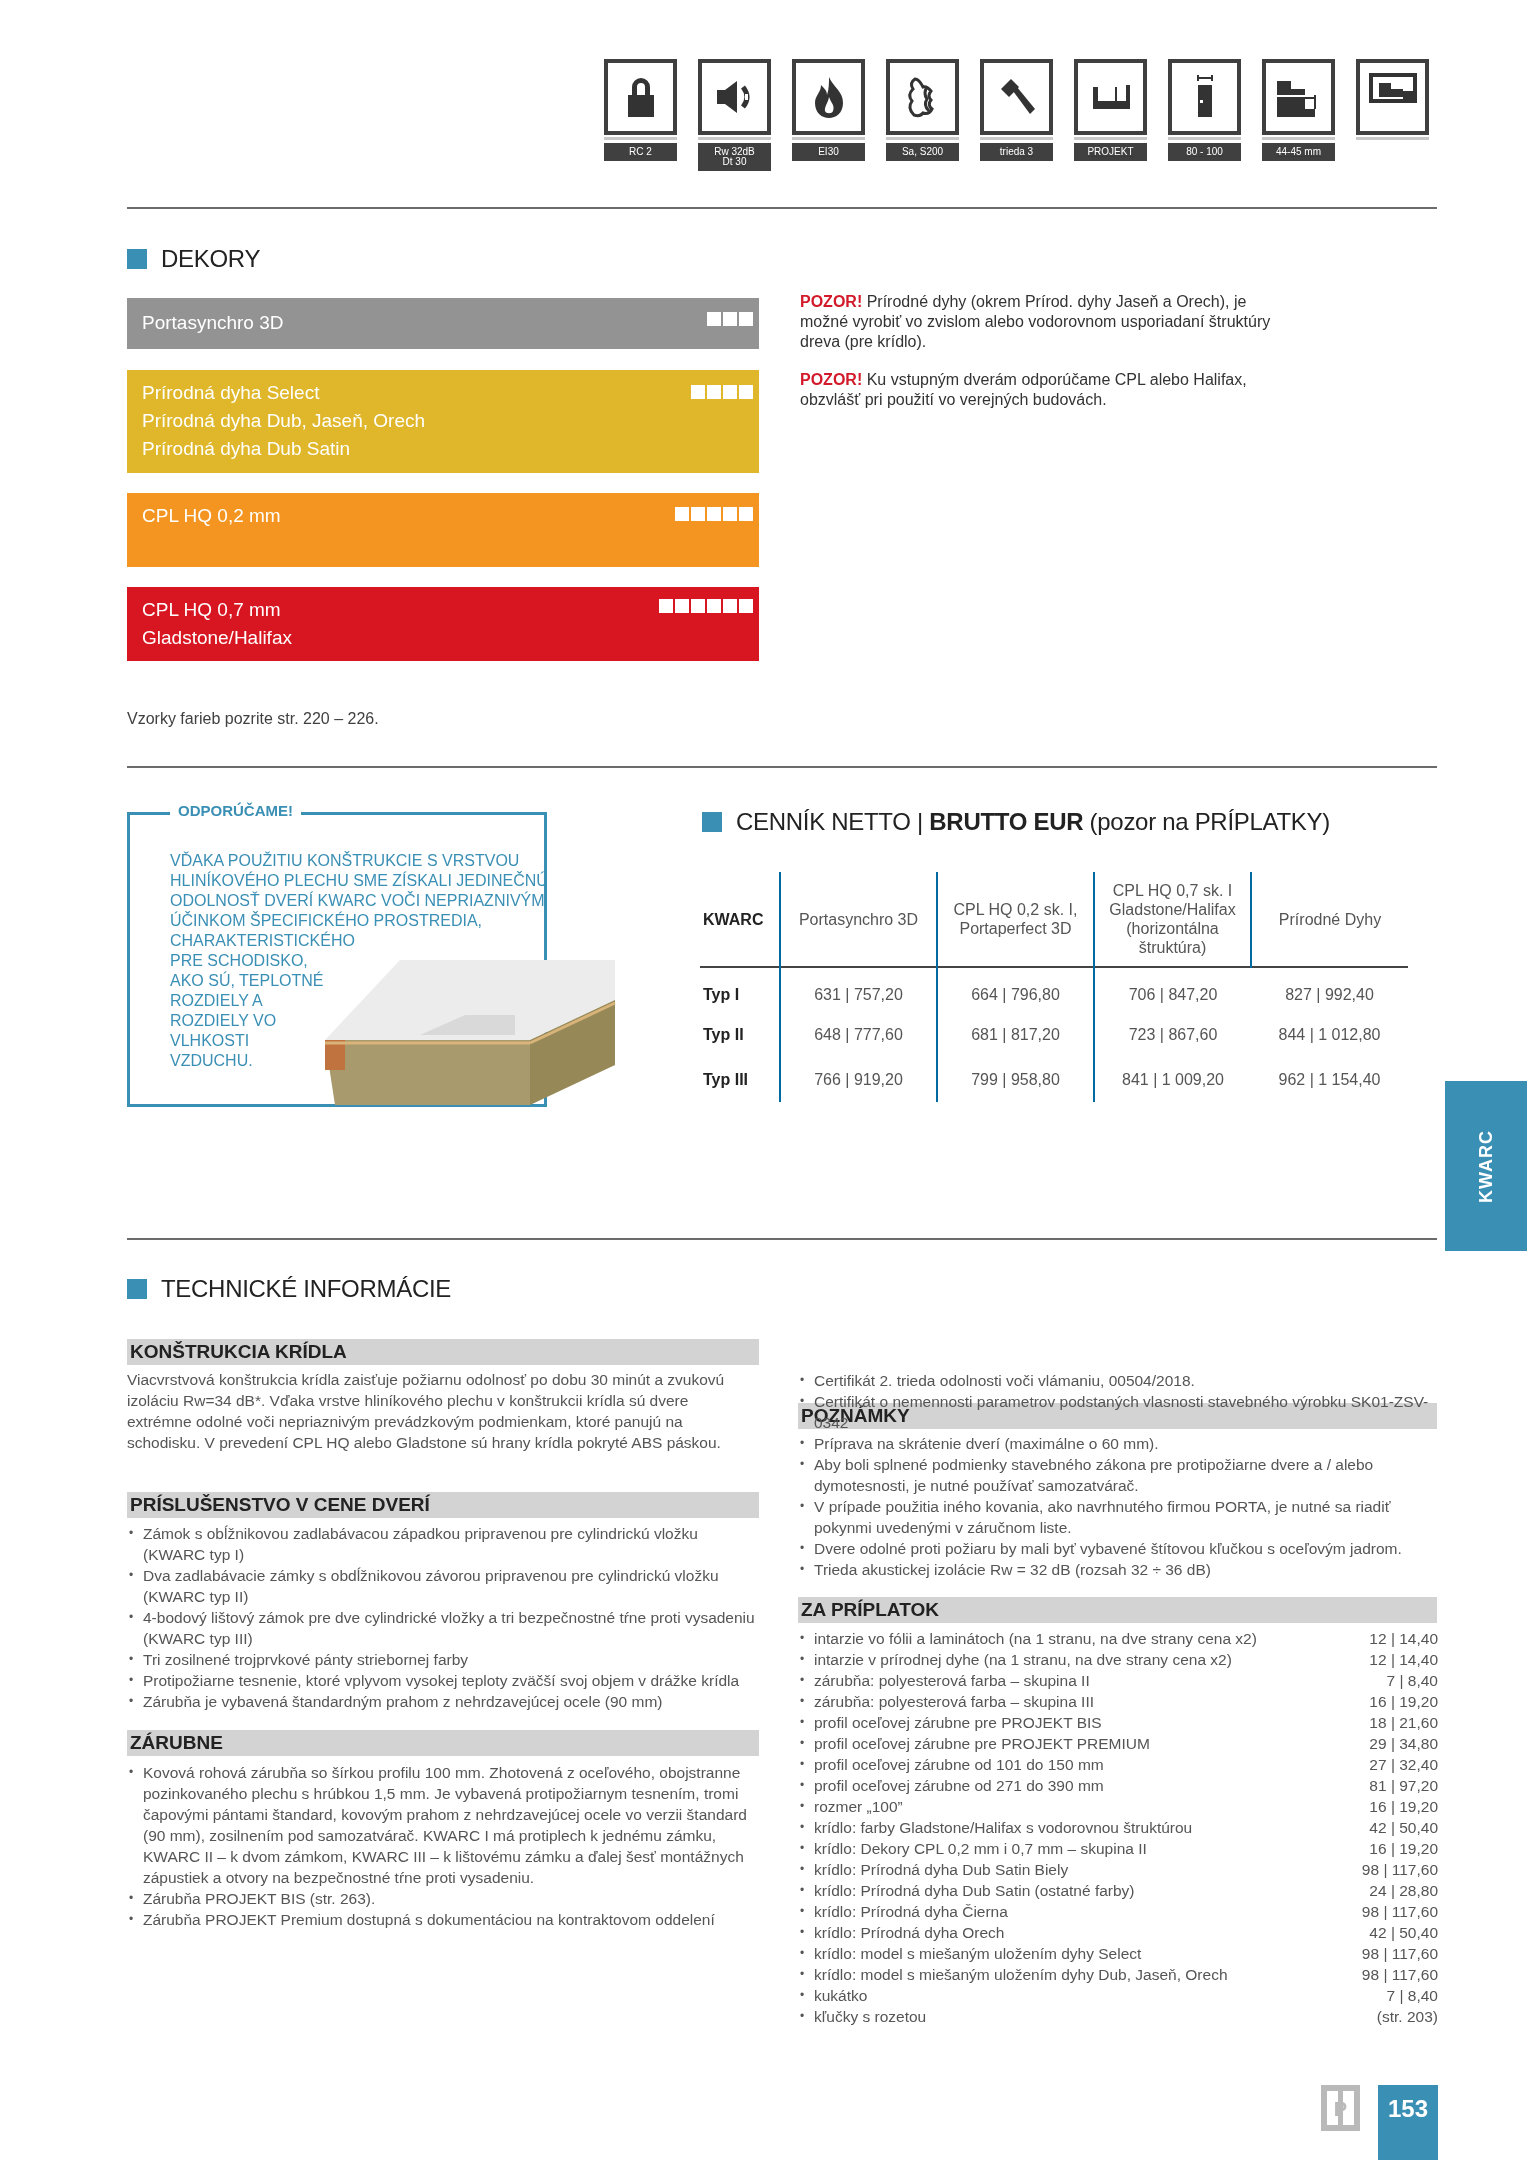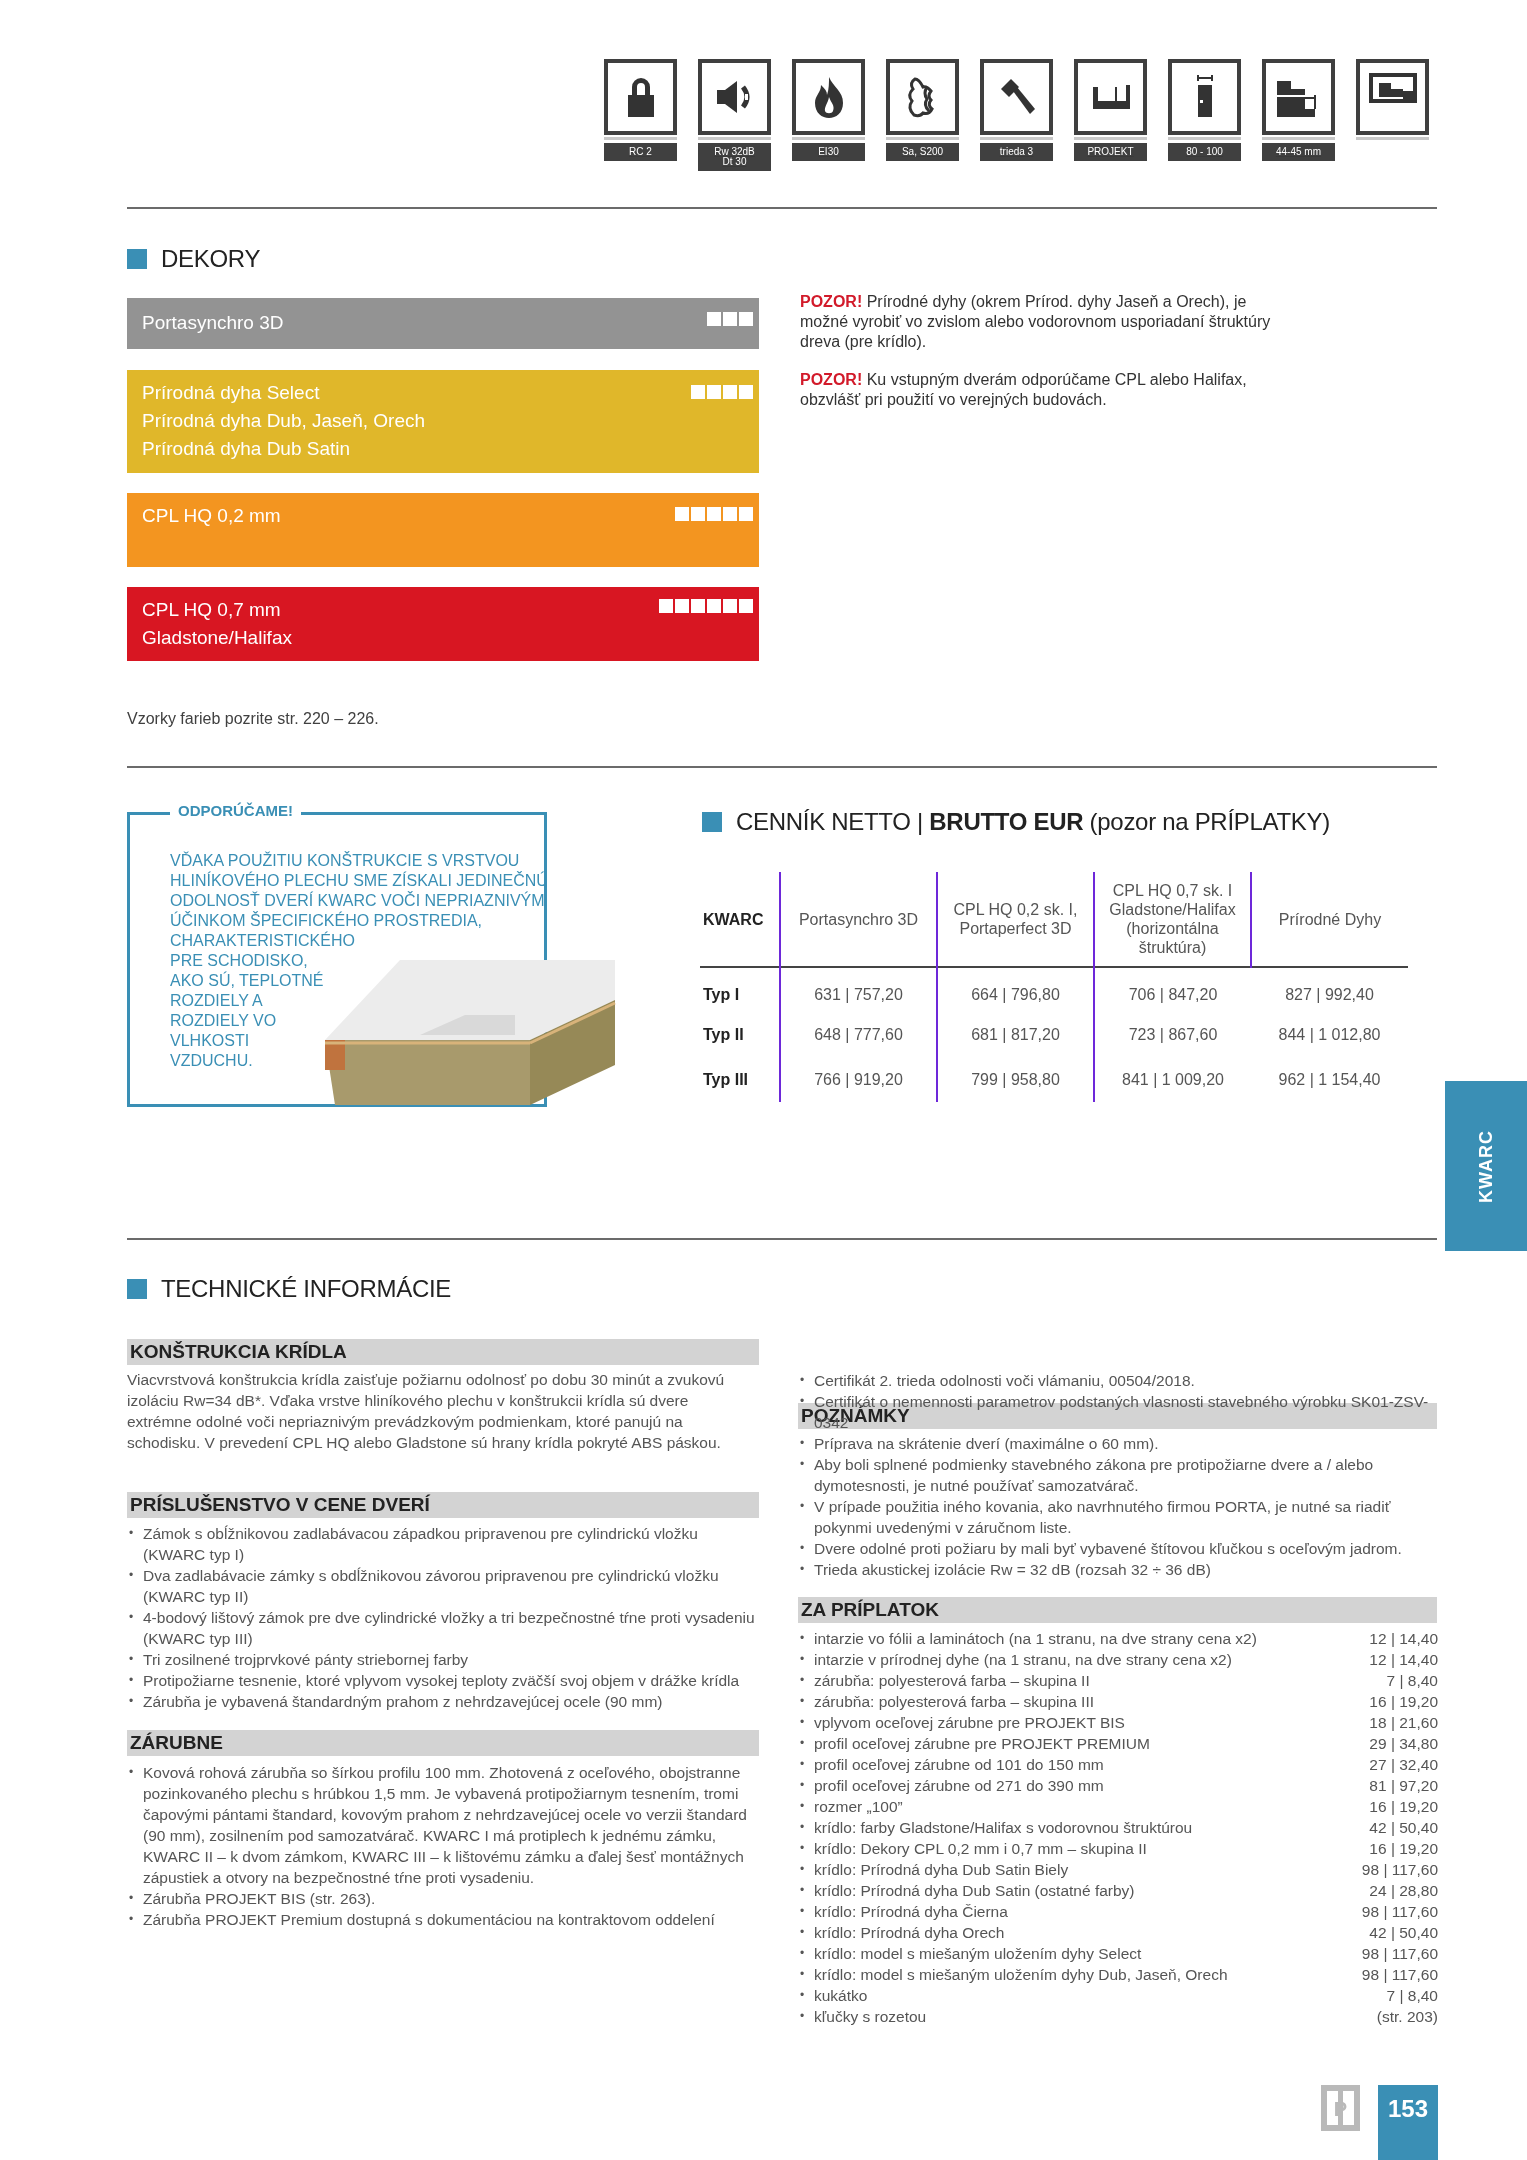--- a/index.html
+++ b/index.html
@@ -45,21 +45,21 @@
   
   .price-table { position: absolute; left: 700px; top: 872px; border-collapse: collapse; font-size: 16px; color: #555; }
   .price-table th, .price-table td { text-align: center; font-weight: normal; }
   .price-table th { height: 95px; vertical-align: middle; line-height: 19px; padding: 0 6px; }
   .price-table td { height: 45px; }
   .price-table .rowh { text-align: left; font-weight: bold; color: #222; padding-left: 3px; width: 80px; }
   .price-table .c1 { width: 157px; }
   .price-table .c2 { width: 157px; }
   .price-table .c3 { width: 157px; }
   .price-table .c4 { width: 157px; }
-  .price-table .vl { border-left: 2px solid #6d28d9; }
+  .price-table .vl { border-left: 2px solid #0369a1; }
   .price-table thead tr { border-bottom: 2px solid #444; }
   .price-table tbody tr:first-child td { padding-top: 10px; }
 
   .side-tab { position: absolute; left: 1445px; top: 1081px; width: 82px; height: 170px; background: #3a8fb5; color: #fff; display: flex; align-items: center; justify-content: center; }
   .side-tab span { transform: rotate(-90deg); font-size: 18px; font-weight: bold; letter-spacing: 1px; }
 
   
   .subhead { position: absolute; background: #d3d3d3; color: #222; font-weight: bold; font-size: 19px; padding: 2px 3px; height: 26px; line-height: 22px; }
   .para { position: absolute; font-size: 15.5px; line-height: 21px; color: #555; }
   .blist { position: absolute; list-style: none; font-size: 15.5px; line-height: 21px; color: #555; }
@@ -358,21 +358,21 @@
     </li>
   <li>
       <span>zárubňa: polyesterová farba  –  skupina II</span>
       <span class="pv">7 | 8,40</span>
     </li>
   <li>
       <span>zárubňa: polyesterová farba  –  skupina III</span>
       <span class="pv">16 | 19,20</span>
     </li>
   <li>
-      <span>vplyvom oceľovej zárubne pre PROJEKT BIS</span>
+      <span>profil oceľovej zárubne pre PROJEKT BIS</span>
       <span class="pv">18 | 21,60</span>
     </li>
   <li>
       <span>profil oceľovej zárubne pre PROJEKT PREMIUM</span>
       <span class="pv">29 | 34,80</span>
     </li>
   <li>
       <span>profil oceľovej zárubne od 101 do 150 mm</span>
       <span class="pv">27 | 32,40</span>
     </li>

